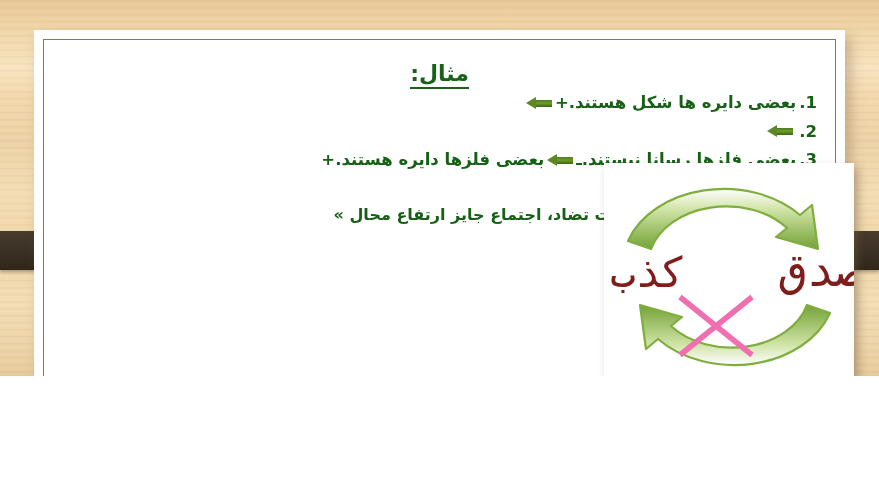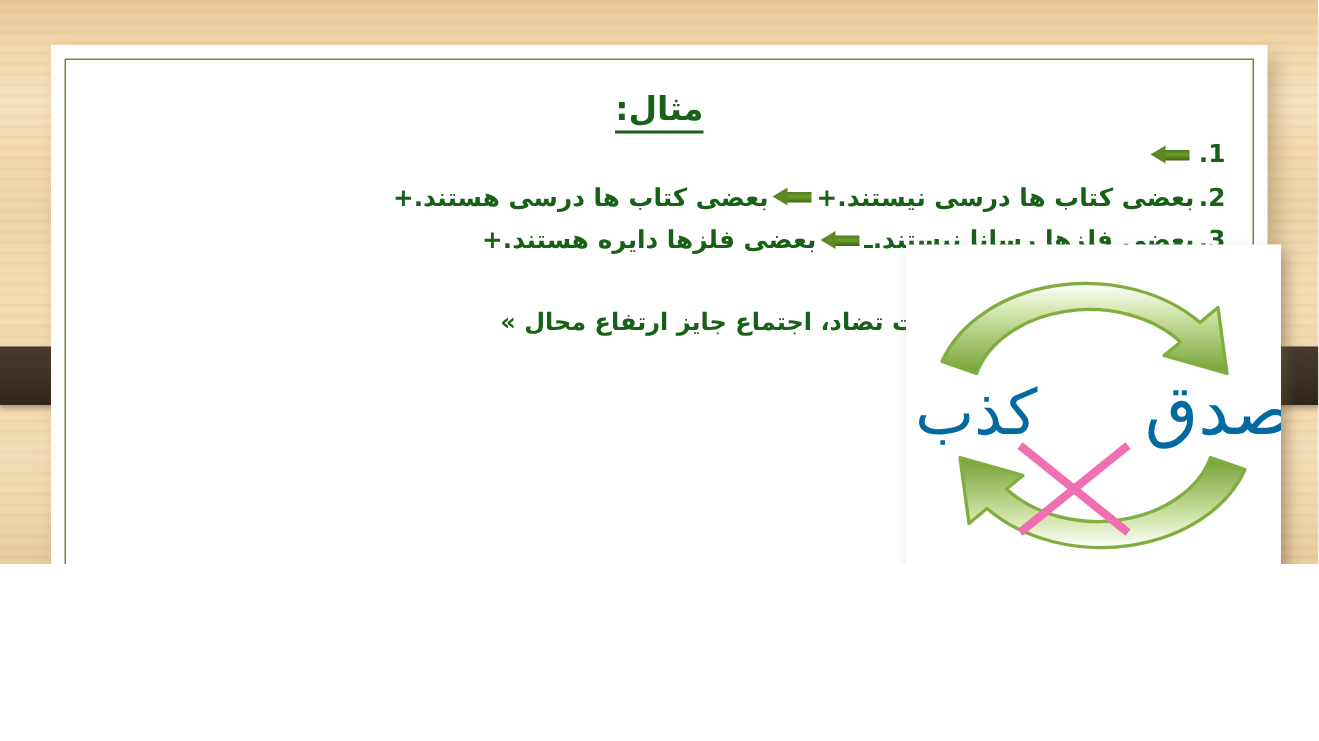--- a/index.html
+++ b/index.html
@@ -180,23 +180,23 @@
     width: 250px;
     height: 245px;
     background: #ffffff;
     box-shadow: 4px 5px 9px rgba(110, 90, 60, 0.40);
     overflow: hidden;
   }
   #picture svg { display: block; }
 
   .pic-word {
     position: absolute;
-    font-family: Liberation Serif, serif;
+    font-family: Liberation Mono, monospace;
     font-size: 46px;
-    color: #0369a1;
+    color: #7f1d1d;
     font-weight: normal;
     direction: rtl;
     line-height: 1;
     white-space: nowrap;
   }
   #word-sedgh { right: -8px;  top: 88px; }
   #word-kazb  { left: 6px;  top: 92px; font-size: 42px; }
 </style>
 </head>
 <body>
@@ -216,28 +216,27 @@
     <div id="content">
 
       <div id="title">
         <span>مثال:</span>
       </div>
 
       <div id="lines">
 
         <div class="stmt-line">
           <span class="num">1.</span>
+          <span class="seg">بعضی دایره ها شکل هستند.+</span>
           <span class="arrow-left"></span>
         </div>
 
         <div class="stmt-line">
           <span class="num">2.</span>
-          <span class="seg">بعضی کتاب ها درسی نیستند.+</span>
           <span class="arrow-left"></span>
-          <span class="seg">بعضی کتاب ها درسی هستند.+</span>
         </div>
 
         <div class="stmt-line">
           <span class="num">3.</span>
           <span class="seg">بعضی فلزها رسانا نیستند.ـ</span>
           <span class="arrow-left"></span>
           <span class="seg">بعضی فلزها دایره هستند.+</span>
         </div>
 
       </div>

